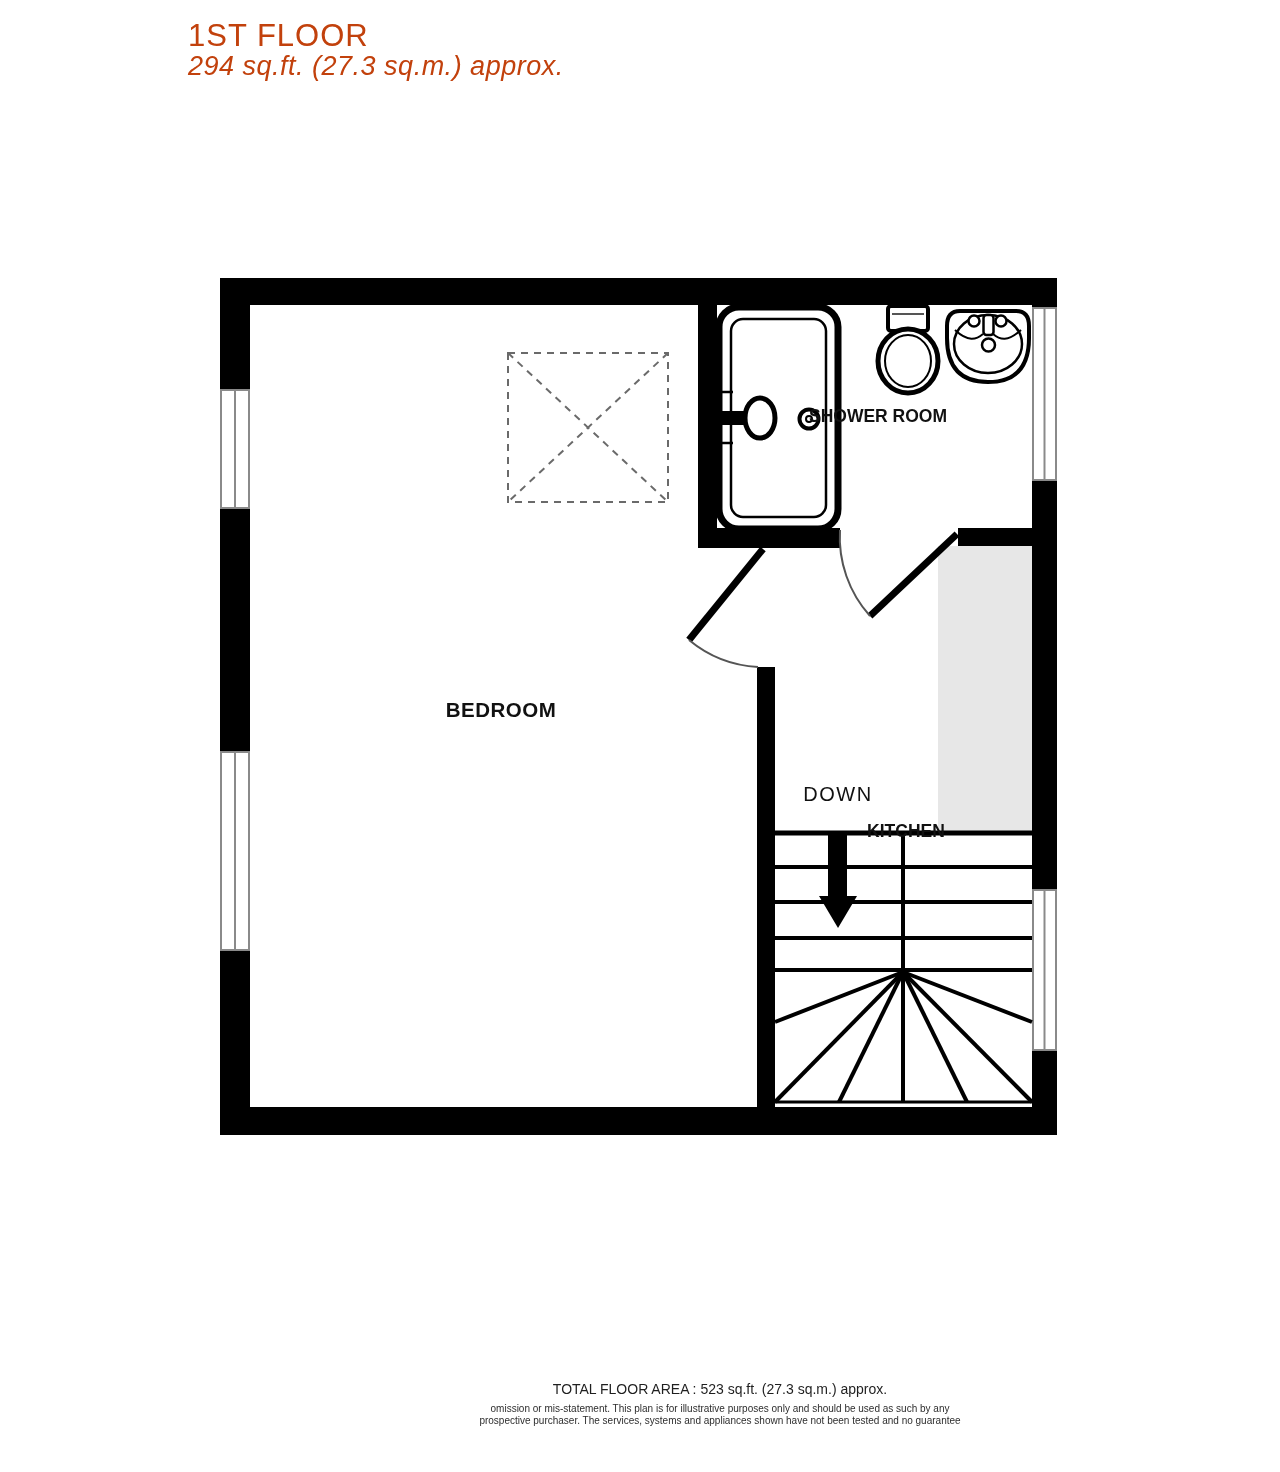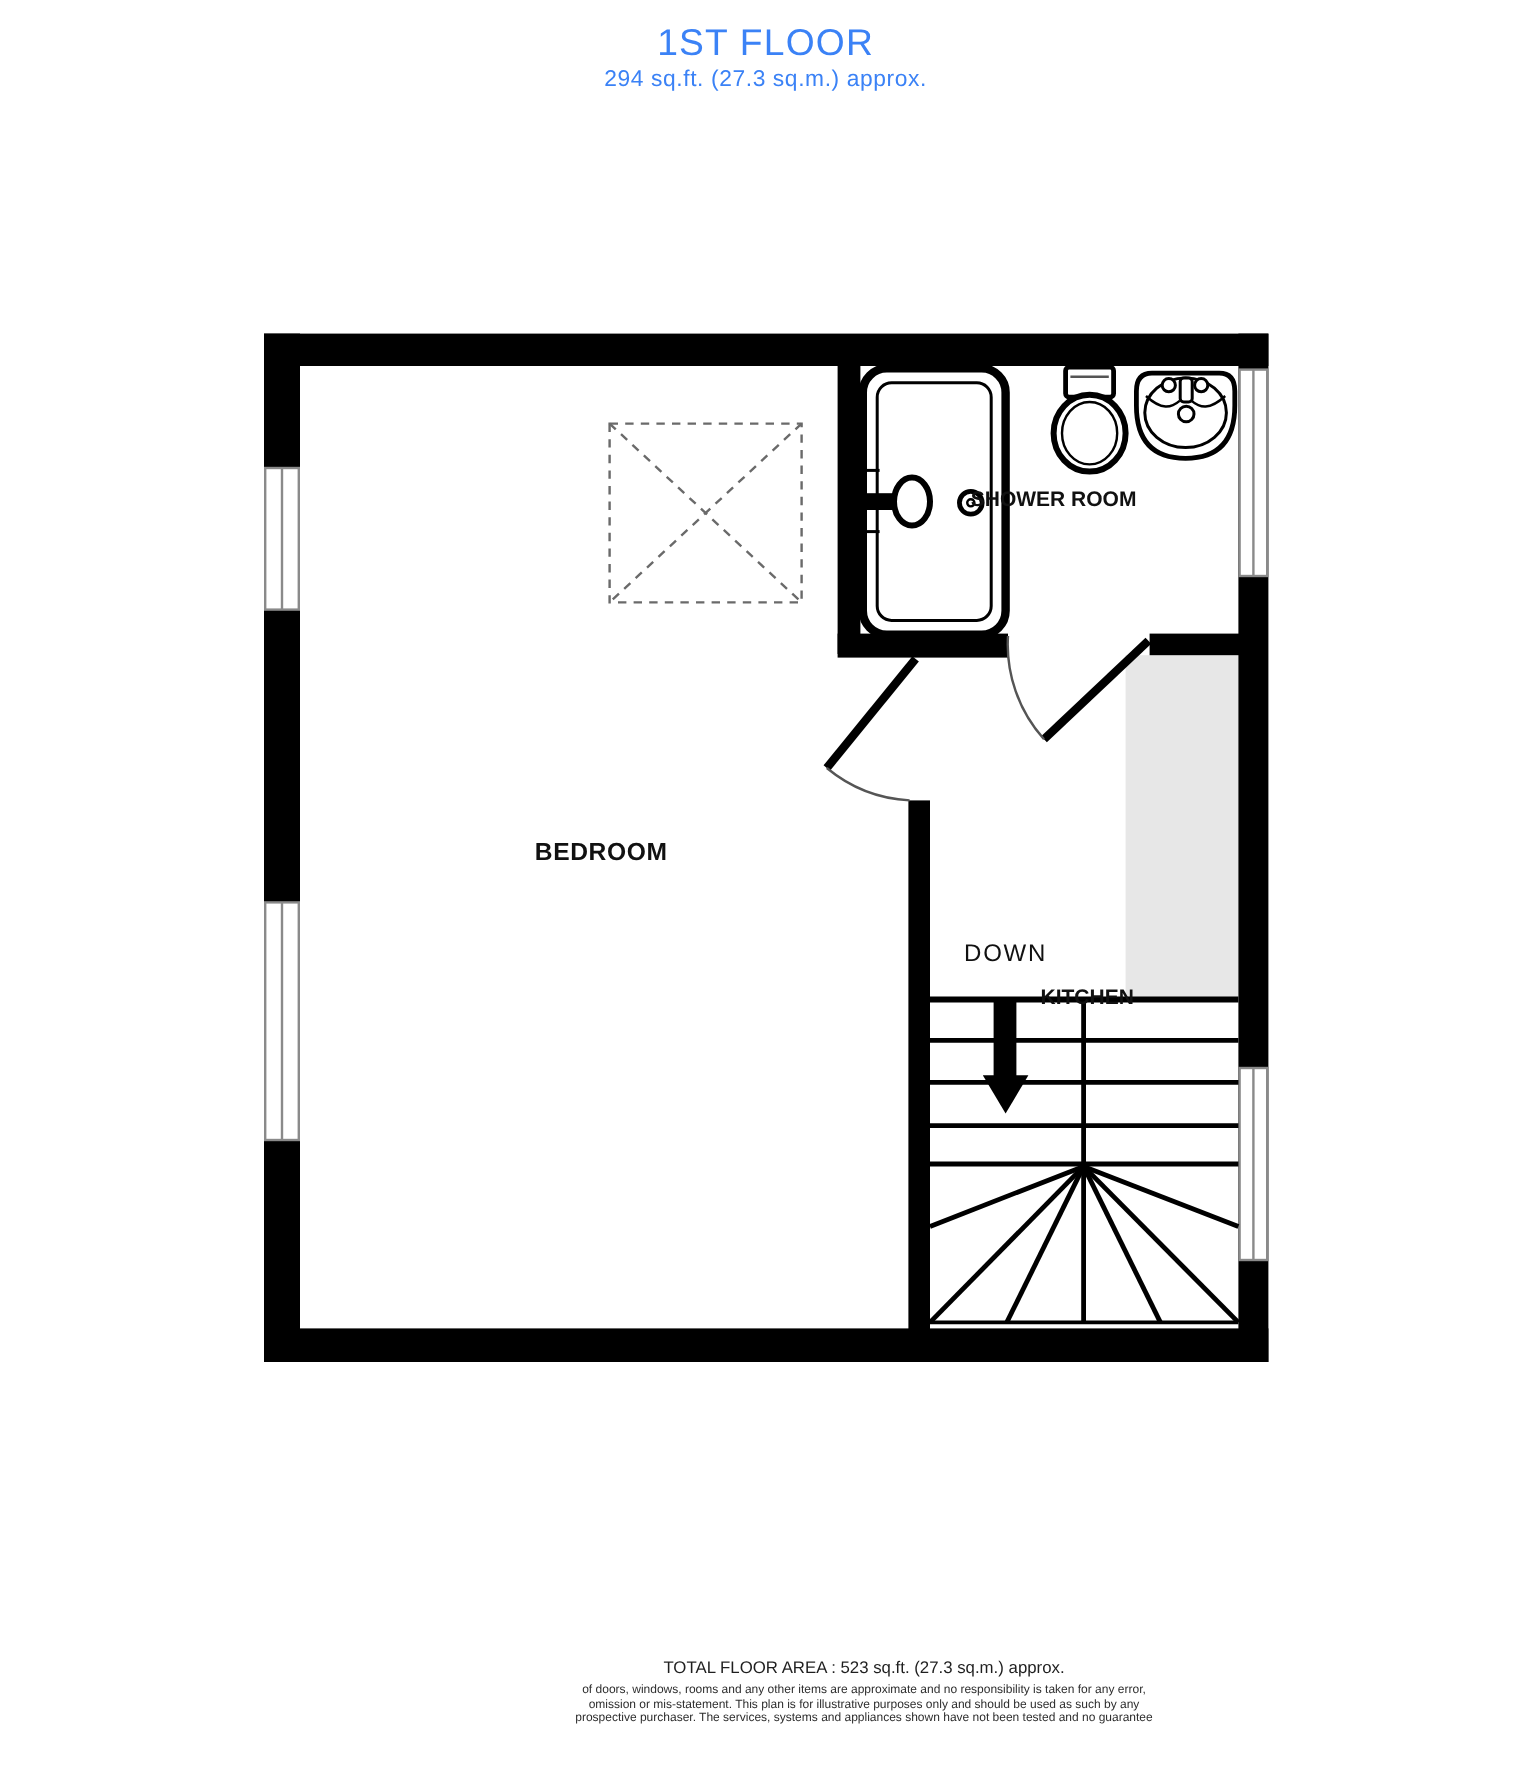--- a/index.html
+++ b/index.html
@@ -1,25 +1,25 @@
 <!DOCTYPE html>
 <html><head>
 <meta charset="utf-8">
 <style>
   html,body{margin:0;padding:0;}
   body{
     width:1280px;height:1472px;position:relative;background:#ffffff;
     font-family:"Liberation Sans", sans-serif;overflow:hidden;
   }
   .title-block{
-    position:absolute;left:198px;top:20px;width:880px;
-    text-align:center;color:#3b82f6;
+    position:absolute;left:188px;top:20px;width:880px;
+    text-align:left;color:#c2410c;
   }
   .title-line1{font-size:31px;line-height:31px;letter-spacing:1px;}
-  .title-line2{font-size:19px;line-height:31px;letter-spacing:0.5px;}
+  .title-line2{font-size:27px;line-height:31px;letter-spacing:0.5px;font-style:italic;}
   .plan-svg{position:absolute;left:200px;top:260px;}
   .footer-block{
     position:absolute;left:360px;top:1381px;width:720px;
     text-align:center;color:#1f1f1f;
   }
   .footer-total{font-size:14px;line-height:17px;margin-bottom:5px;}
   .footer-disclaimer{font-size:10px;line-height:11.5px;color:#2e2e2e;}
   .footer-disclaimer div{white-space:nowrap;}
   svg text{font-family:"Liberation Sans", sans-serif;fill:#111111;}
   .room-label{font-weight:bold;}
@@ -136,17 +136,16 @@
 
   <text class="room-label" x="501" y="717" font-size="20.5" text-anchor="middle" letter-spacing="0.5">BEDROOM</text>
   <text class="room-label" x="878" y="422" font-size="17.5" text-anchor="middle">SHOWER ROOM</text>
   <text class="room-label" x="906" y="837" font-size="17.5" text-anchor="middle">KITCHEN</text>
   <text x="838" y="801" font-size="20" text-anchor="middle" letter-spacing="1.5">DOWN</text>
 </svg>
 
 <div class="footer-block">
   <div class="footer-total">TOTAL FLOOR AREA : 523 sq.ft. (27.3 sq.m.) approx.</div>
   <div class="footer-disclaimer">
-    <div>of doors, windows, rooms and any other items are approximate and no responsibility is taken for any error,</div>
     <div>omission or mis-statement. This plan is for illustrative purposes only and should be used as such by any</div>
     <div>prospective purchaser. The services, systems and appliances shown have not been tested and no guarantee</div>
   </div>
 </div>
 
 </body></html>

